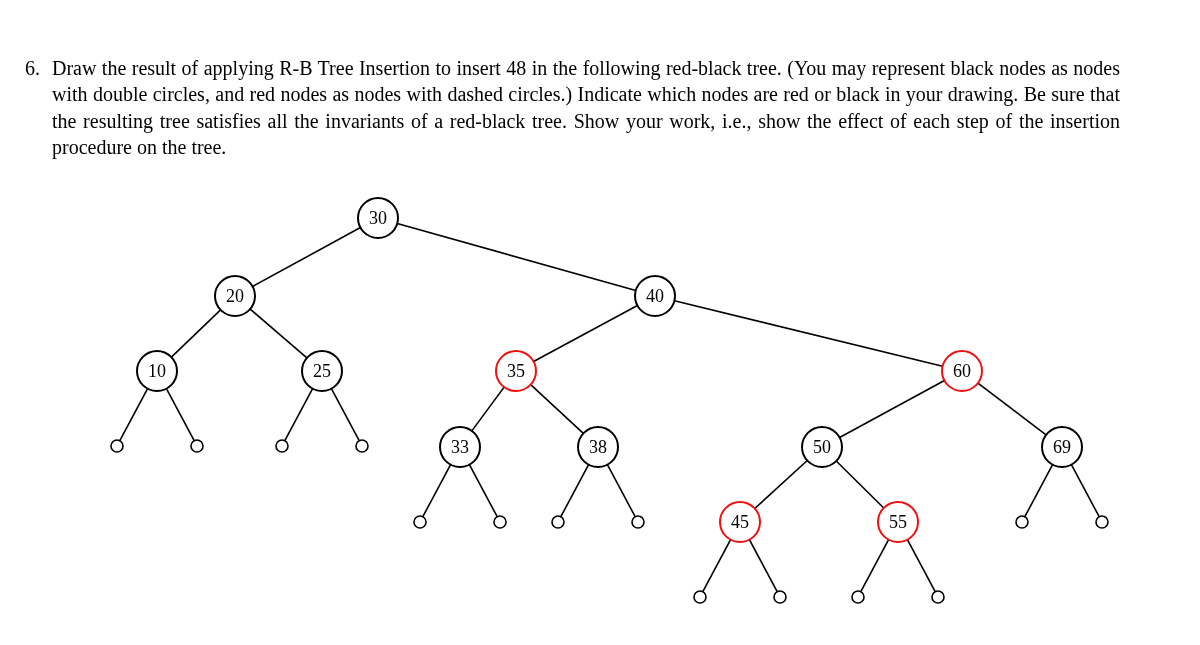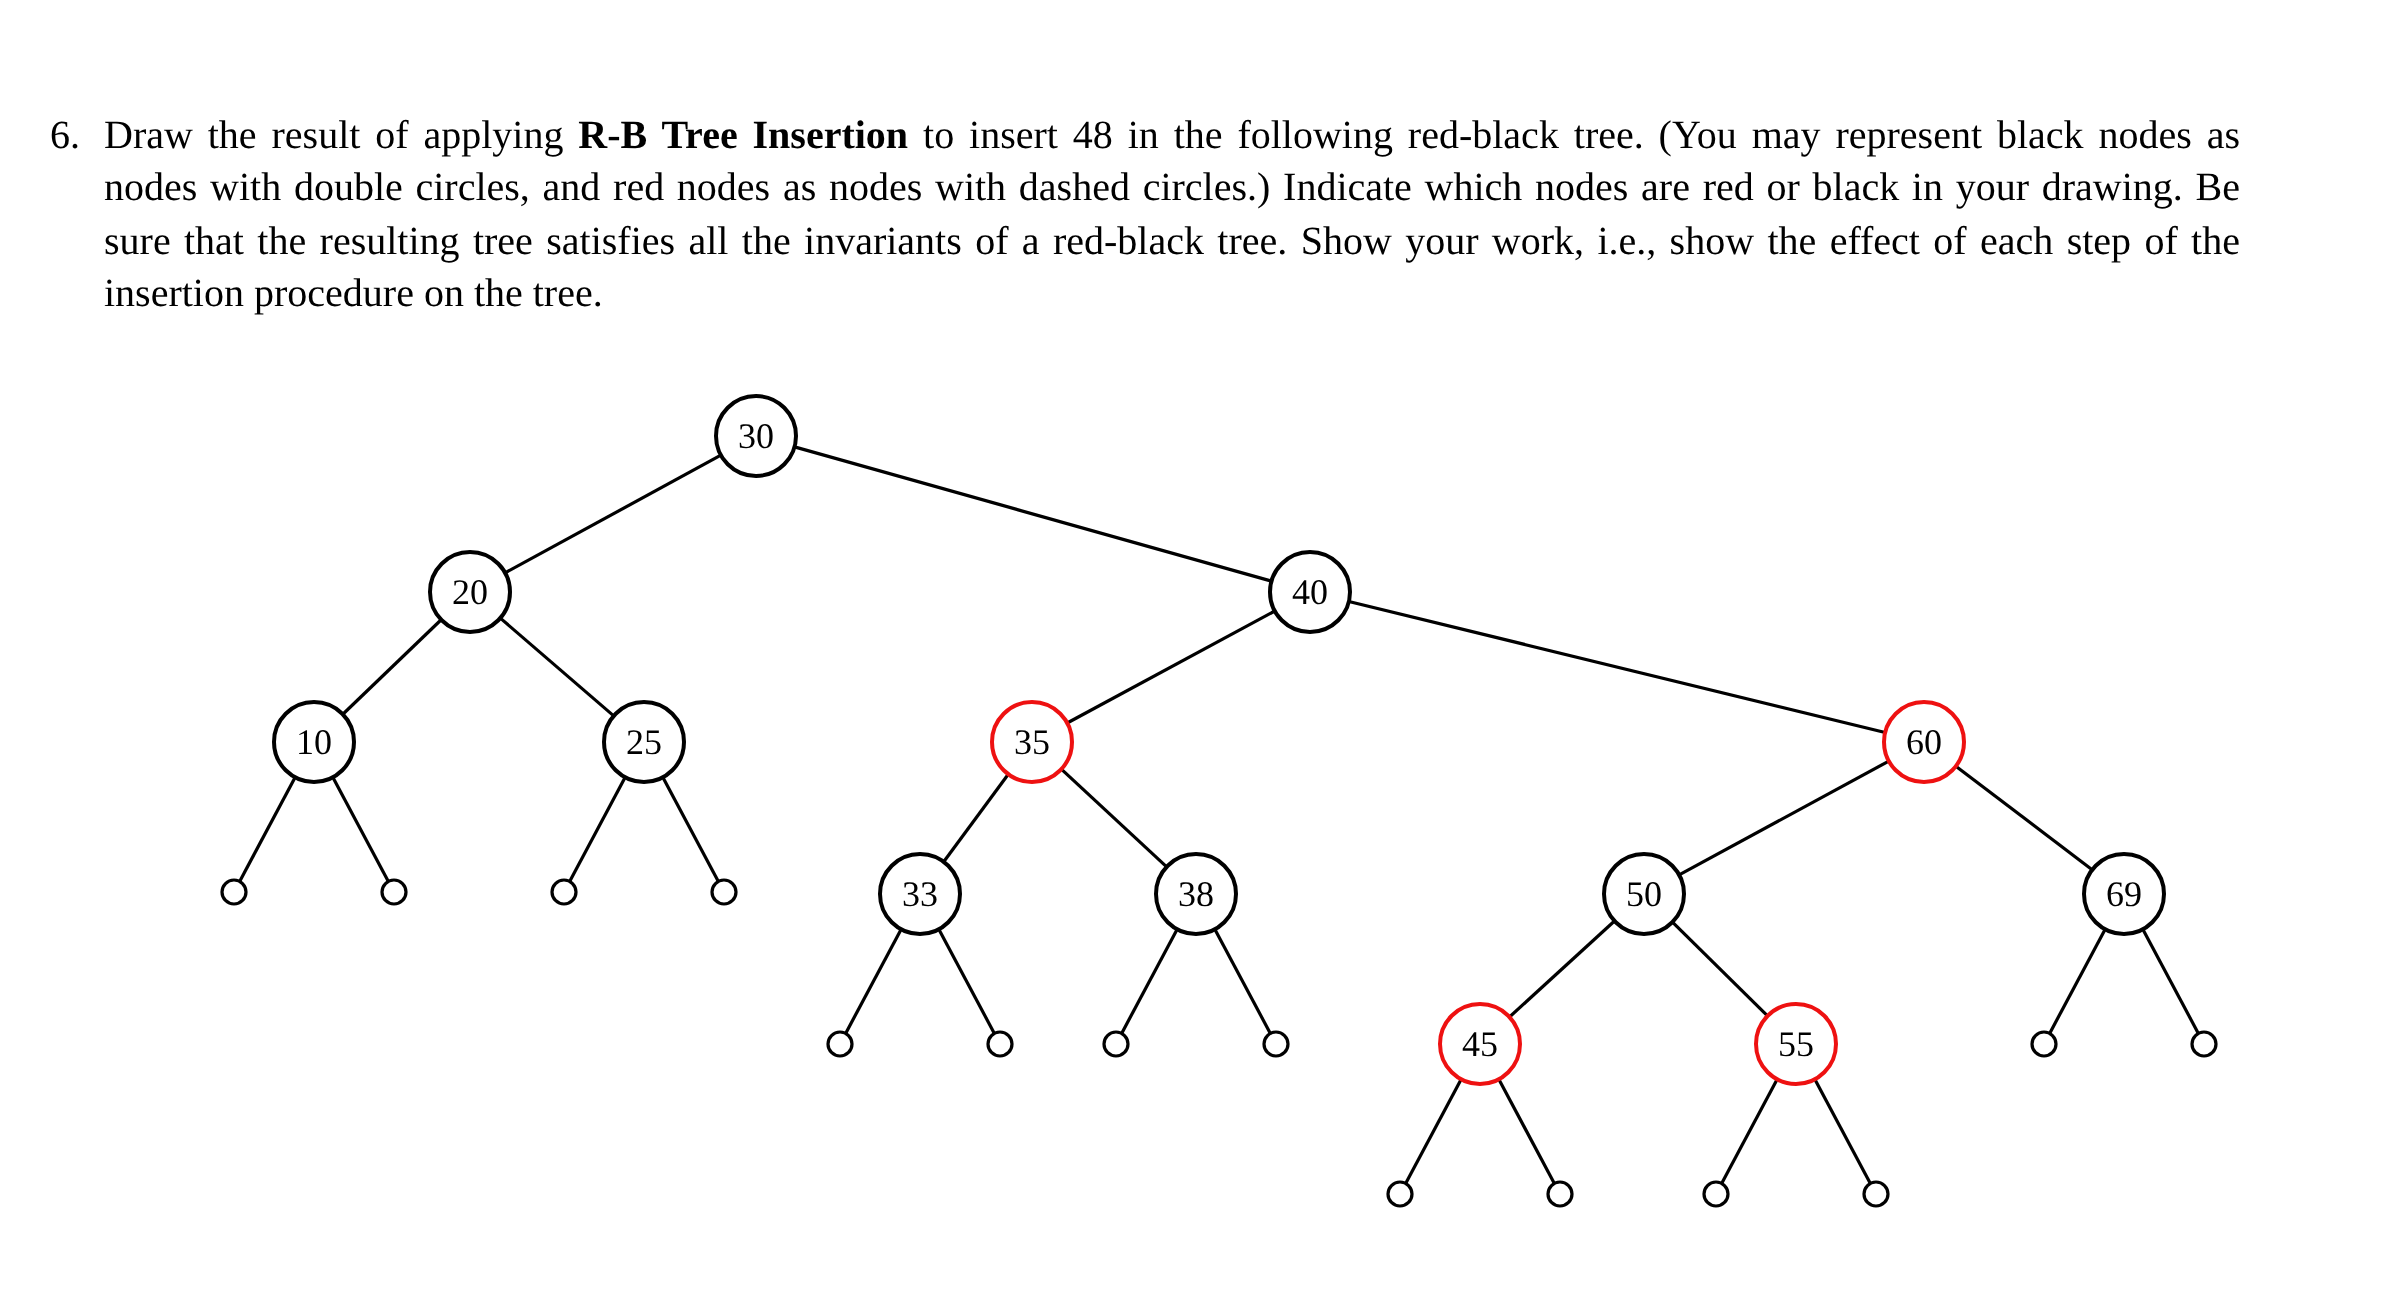--- a/index.html
+++ b/index.html
@@ -20,21 +20,21 @@
     top: 55px;
     width: 1068px;
     text-align: justify;
     line-height: 1.32;
   }
   .qnum {
     position: absolute;
     left: -27px;
     top: 0;
   }
-  .bold { font-weight: bold; }
+  .bold { font-weight: normal; }
   svg {
     position: absolute;
     left: 0;
     top: 0;
   }
   .nodelabel {
     font-family: "Times New Roman", Georgia, serif;
     font-size: 18px;
     text-anchor: middle;
     dominant-baseline: central;

